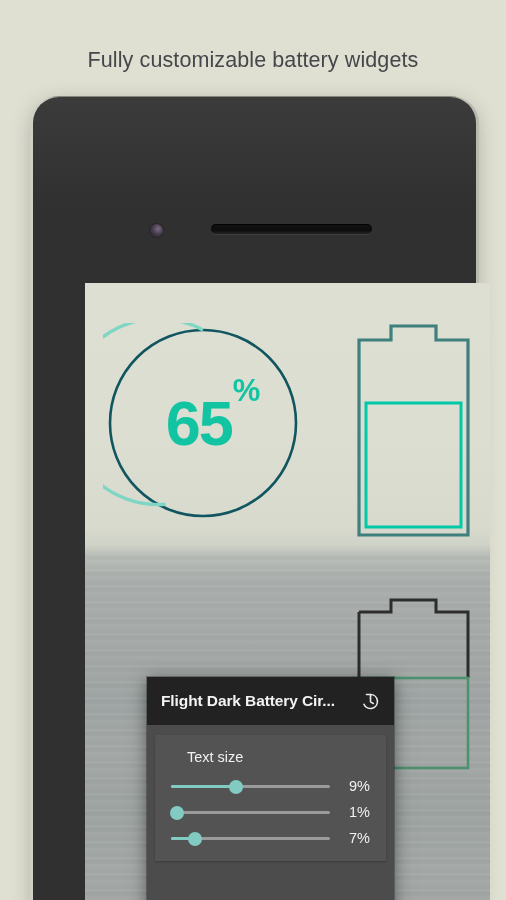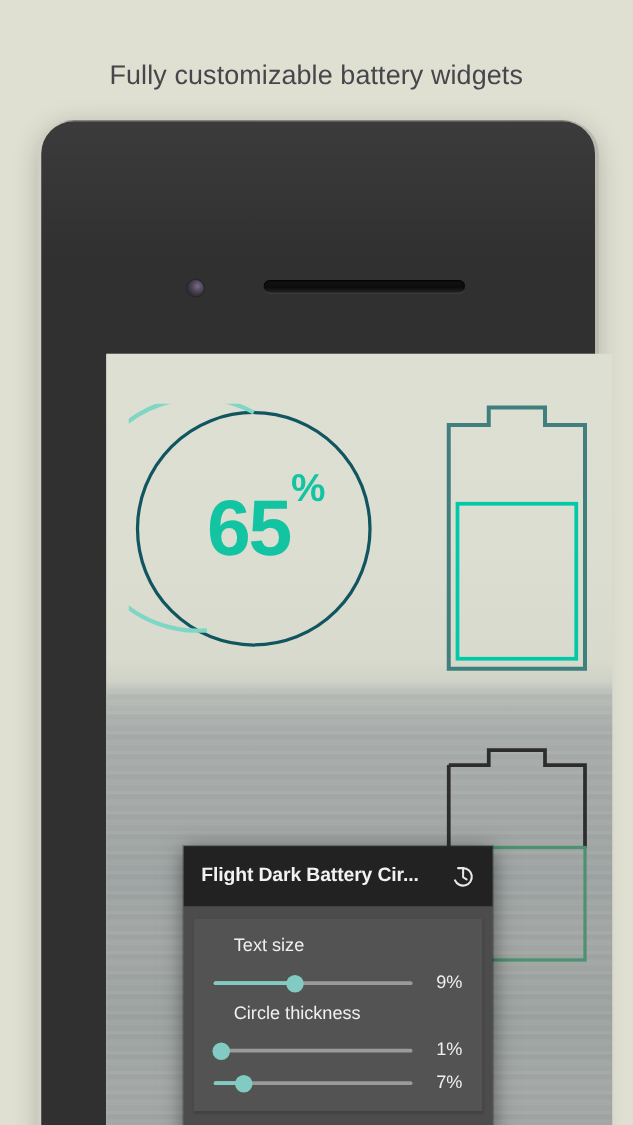--- a/index.html
+++ b/index.html
@@ -235,21 +235,20 @@
             <div class="slider-track-wrap">
               <div class="slider-track"></div>
               <div class="slider-fill" style="width:41%"></div>
               <div class="slider-thumb" style="left:41%"></div>
             </div>
             <div class="slider-value">9%</div>
           </div>
         </div>
 
         <div class="slider-row">
-          <div class="slider-label">Circle thickness</div>
           <div class="slider-line">
             <div class="slider-track-wrap">
               <div class="slider-track"></div>
               <div class="slider-fill" style="width:4%"></div>
               <div class="slider-thumb" style="left:4%"></div>
             </div>
             <div class="slider-value">1%</div>
           </div>
         </div>
 

